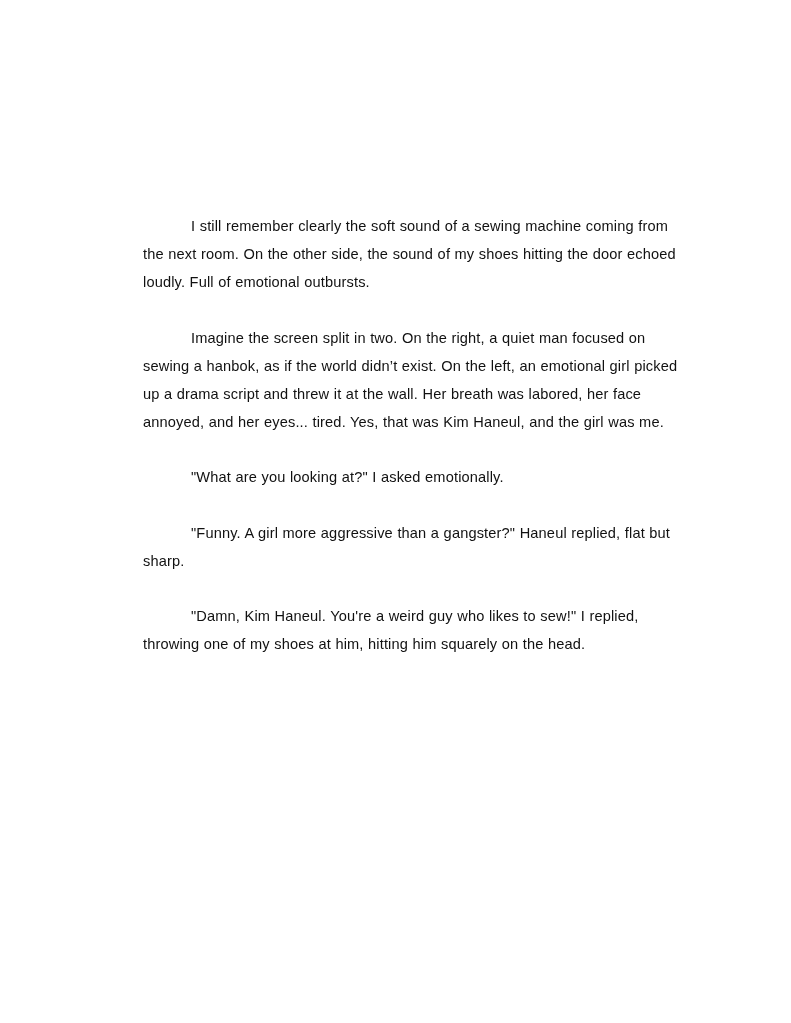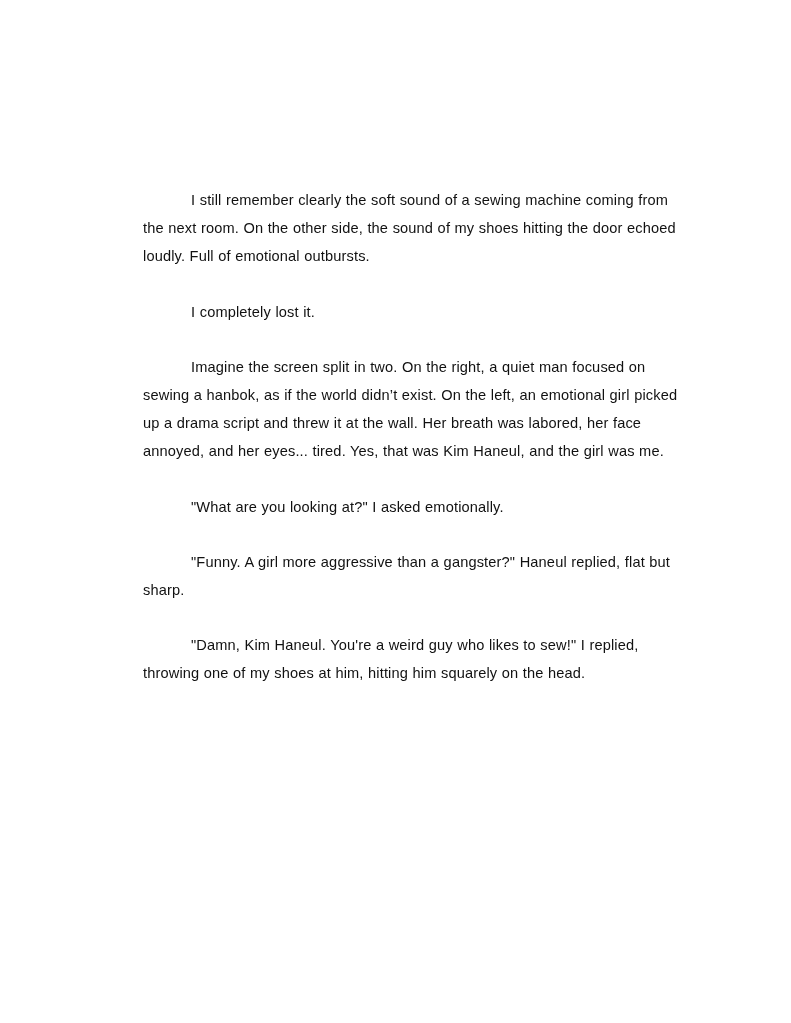--- a/index.html
+++ b/index.html
@@ -13,20 +13,21 @@
     font-family: "Liberation Sans", sans-serif;
     color: #000000;
     overflow: hidden;
   }
   .page {
     position: relative;
     width: 791px;
     height: 823px;
     background: #ffffff;
     box-sizing: border-box;
+    margin-top: 26px;
   }
   .doc-body {
     position: absolute;
     left: 143px;
     top: 186px;
     width: 537px;
   }
   .para {
     font-size: 14.6px;
     line-height: 28.2px;
@@ -40,19 +41,18 @@
   .para:last-child {
     margin-bottom: 0;
   }
 </style>
 </head>
 <body>
 
 <div class="page">
   <div class="doc-body">
     <p class="para">I still remember clearly the soft sound of a sewing machine coming from the next room. On the other side, the sound of my shoes hitting the door echoed loudly. Full of emotional outbursts.</p>
-    <p class="para">I completely lost it.</p>
     <p class="para">Imagine the screen split in two. On the right, a quiet man focused on sewing a hanbok, as if the world didn’t exist. On the left, an emotional girl picked up a drama script and threw it at the wall. Her breath was labored, her face annoyed, and her eyes... tired. Yes, that was Kim Haneul, and the girl was me.</p>
     <p class="para">"What are you looking at?" I asked emotionally.</p>
     <p class="para">"Funny. A girl more aggressive than a gangster?" Haneul replied, flat but sharp.</p>
     <p class="para">"Damn, Kim Haneul. You're a weird guy who likes to sew!" I replied, throwing one of my shoes at him, hitting him squarely on the head.</p>
   </div>
 </div>
 
 </body></html>

